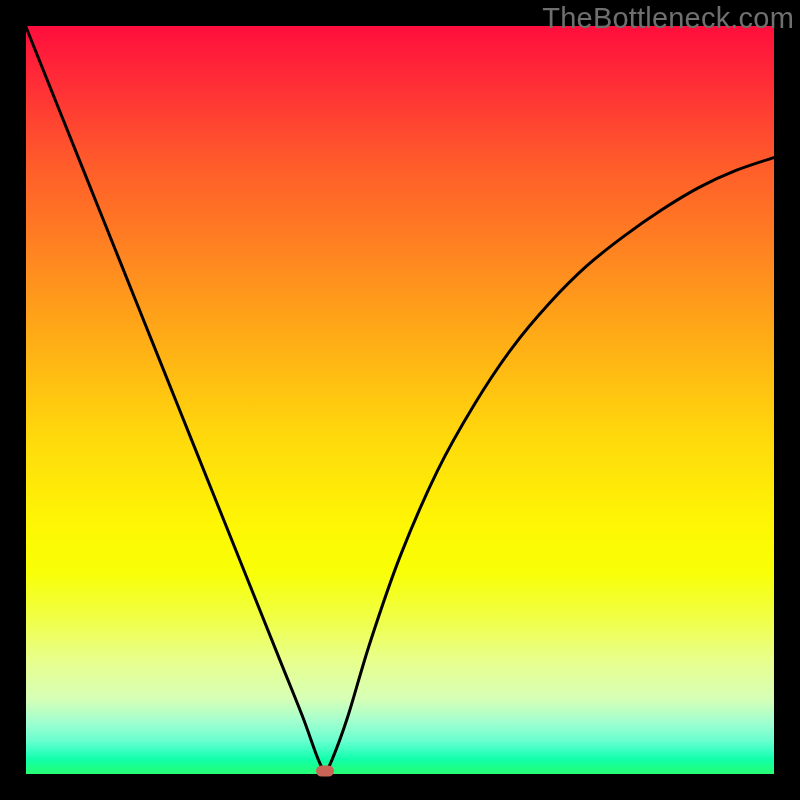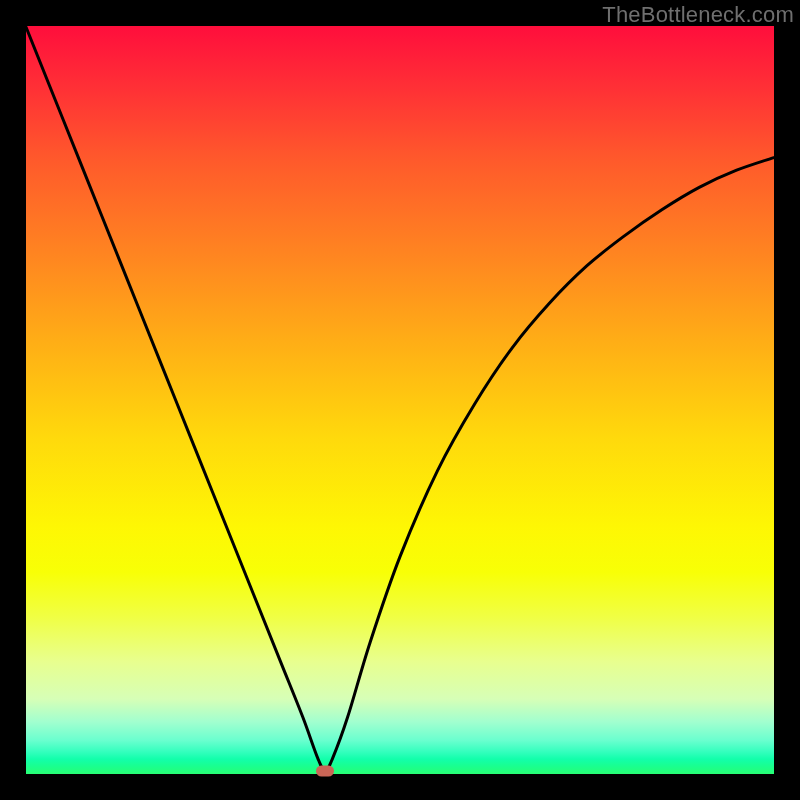--- a/index.html
+++ b/index.html
@@ -43,21 +43,21 @@
     top: 0;
     width: 748px;
     height: 748px;
     overflow: visible;
   }
   .watermark {
     position: absolute;
     top: 2px;
     right: 6px;
     color: #6f6f6f;
-    font-size: 22px;
+    font-size: 29px;
     font-weight: 400;
     letter-spacing: 0.2px;
   }
   .marker {
     position: absolute;
     width: 18px;
     height: 11px;
     background: #c96556;
     border-radius: 6px;
     transform: translate(-50%, -50%);

